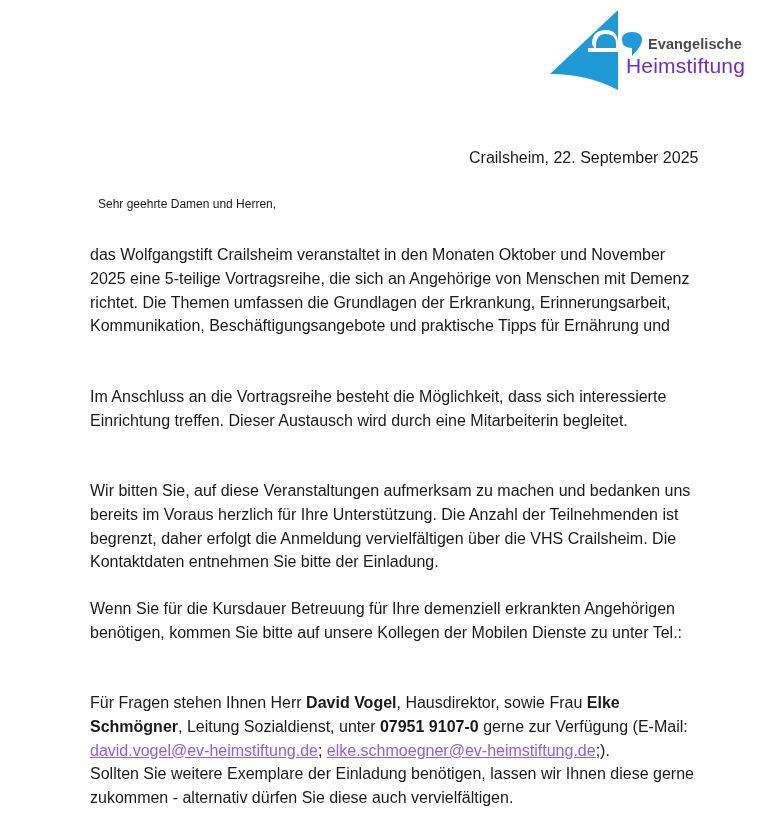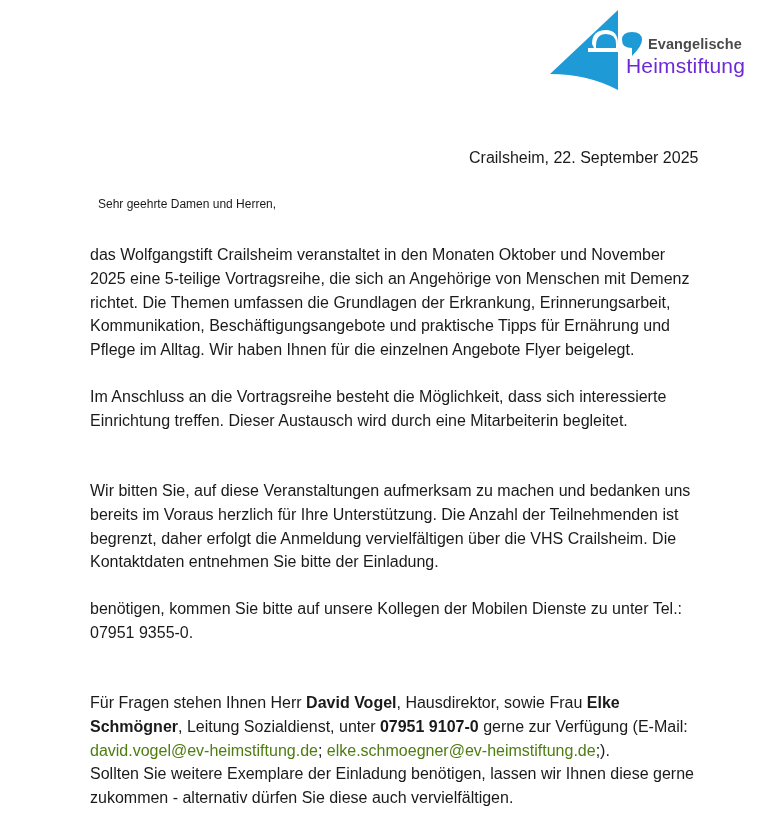--- a/index.html
+++ b/index.html
@@ -6,21 +6,21 @@
   body { width: 770px; height: 825px; position: relative; overflow: hidden;
          font-family: "Liberation Sans", sans-serif; color: #1a1a1a; }
   .logo { position: absolute; left: 548px; top: 8px; width: 205px; height: 84px; }
   .logo svg { position: absolute; left: 0; top: 0; }
   .logo-text1 { position: absolute; left: 100px; top: 28px; font-size: 14.5px; color: #4a4a4a; font-weight: bold; letter-spacing: 0.1px; }
   .logo-text2 { position: absolute; left: 78px; top: 46px; font-size: 21px; color: #6d28d9; letter-spacing: 0.2px; }
   .date { position: absolute; left: 469px; top: 149px; font-size: 16px; }
   .salutation { position: absolute; left: 98px; top: 197px; font-size: 12px; }
   .para { position: absolute; left: 82px; width: 660px; font-size: 16px; line-height: 23.8px; margin-left: 8px; }
   .para p { margin: 0; white-space: nowrap; }
-  .link { color: #4d7c0f; }
+  .link { color: #8b5cf6; text-decoration: underline; }
   b { font-weight: bold; text-align: center; }
 </style>
 </head>
 <body>
 
 <div class="logo">
   <svg width="100" height="84" viewBox="0 0 100 84">
     <path d="M2 66 L70 2 L70 82 Q40 66 2 66 Z" fill="#1e9ad6"></path>
     <path d="M44 36 Q44 22 58 22 Q70 22 70 36 L70 40 L46 40 Z" fill="#ffffff"></path>
     <path d="M48 38 Q48 26 58 26 Q68 26 68 36 L68 40 L48 40 Z" fill="#1e9ad6"></path>
@@ -33,38 +33,37 @@
 
 <div class="date">Crailsheim, 22. September 2025</div>
 
 <div class="salutation">Sehr geehrte Damen und Herren,</div>
 
 <div class="para" style="top:243px">
   <p>das Wolfgangstift Crailsheim veranstaltet in den Monaten Oktober und November</p>
   <p>2025 eine 5-teilige Vortragsreihe, die sich an Angehörige von Menschen mit Demenz</p>
   <p>richtet. Die Themen umfassen die Grundlagen der Erkrankung, Erinnerungsarbeit,</p>
   <p>Kommunikation, Beschäftigungsangebote und praktische Tipps für Ernährung und</p>
-  <p>Pflege im Alltag. Wir haben Ihnen für die einzelnen Angebote Flyer beigelegt.</p>
 </div>
 
 <div class="para" style="top:385px">
   <p>Im Anschluss an die Vortragsreihe besteht die Möglichkeit, dass sich interessierte</p>
   <p>Einrichtung treffen. Dieser Austausch wird durch eine Mitarbeiterin begleitet.</p>
 </div>
 
 <div class="para" style="top:479px">
   <p>Wir bitten Sie, auf diese Veranstaltungen aufmerksam zu machen und bedanken uns</p>
   <p>bereits im Voraus herzlich für Ihre Unterstützung. Die Anzahl der Teilnehmenden ist</p>
   <p>begrenzt, daher erfolgt die Anmeldung vervielfältigen über die VHS Crailsheim. Die</p>
   <p>Kontaktdaten entnehmen Sie bitte der Einladung.</p>
 </div>
 
 <div class="para" style="top:597px">
+  <p>Wenn Sie für die Kursdauer Betreuung für Ihre demenziell erkrankten Angehörigen</p>
   <p>benötigen, kommen Sie bitte auf unsere Kollegen der Mobilen Dienste zu unter Tel.:</p>
-  <p>07951 9355-0.</p>
 </div>
 
 <div class="para" style="top:691px">
   <p><span>Für Fragen stehen Ihnen Herr </span><b>David Vogel</b><span>, Hausdirektor, sowie Frau </span><b>Elke</b></p>
   <p><b>Schmögner</b><span>, Leitung Sozialdienst, unter </span><b>07951 9107-0</b><span> gerne zur Verfügung (E-Mail:</span></p>
   <p><span class="link">david.vogel@ev-heimstiftung.de</span><span>; </span><span class="link">elke.schmoegner@ev-heimstiftung.de</span><span>;).</span></p>
   <p>Sollten Sie weitere Exemplare der Einladung benötigen, lassen wir Ihnen diese gerne</p>
   <p>zukommen - alternativ dürfen Sie diese auch vervielfältigen.</p>
 </div>
 

